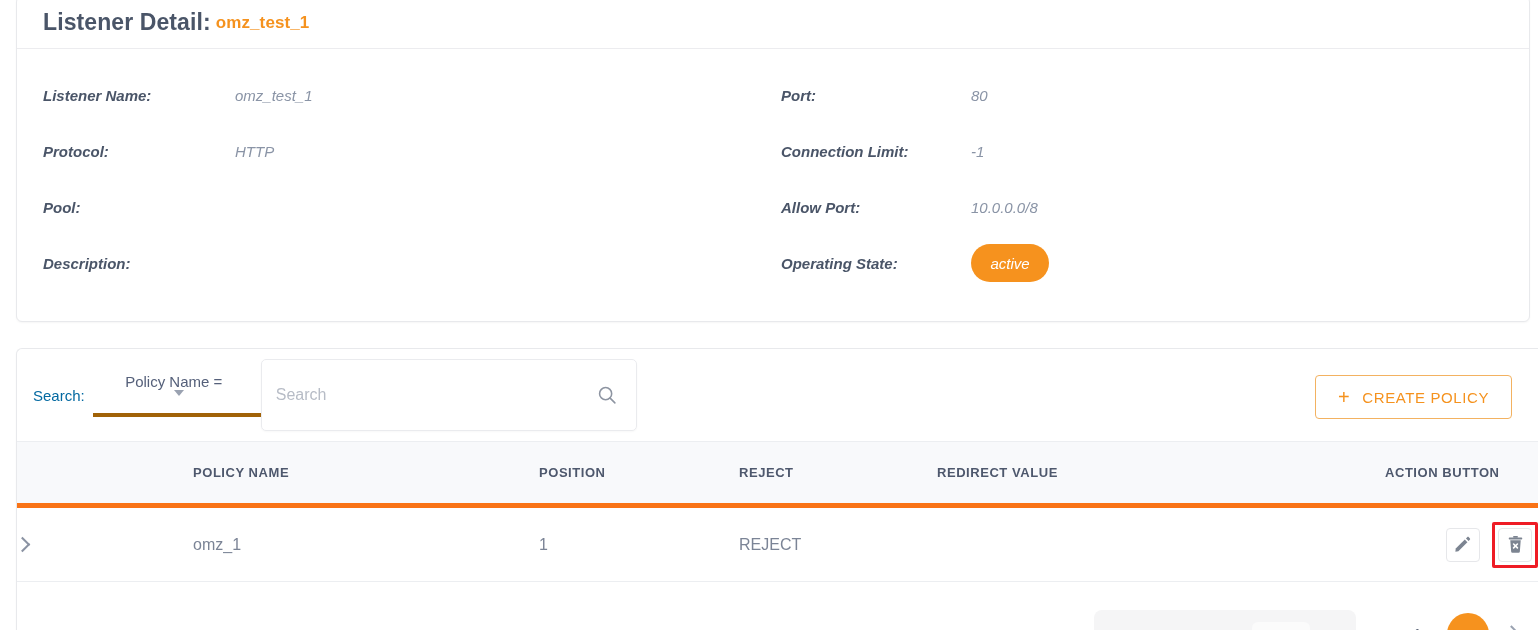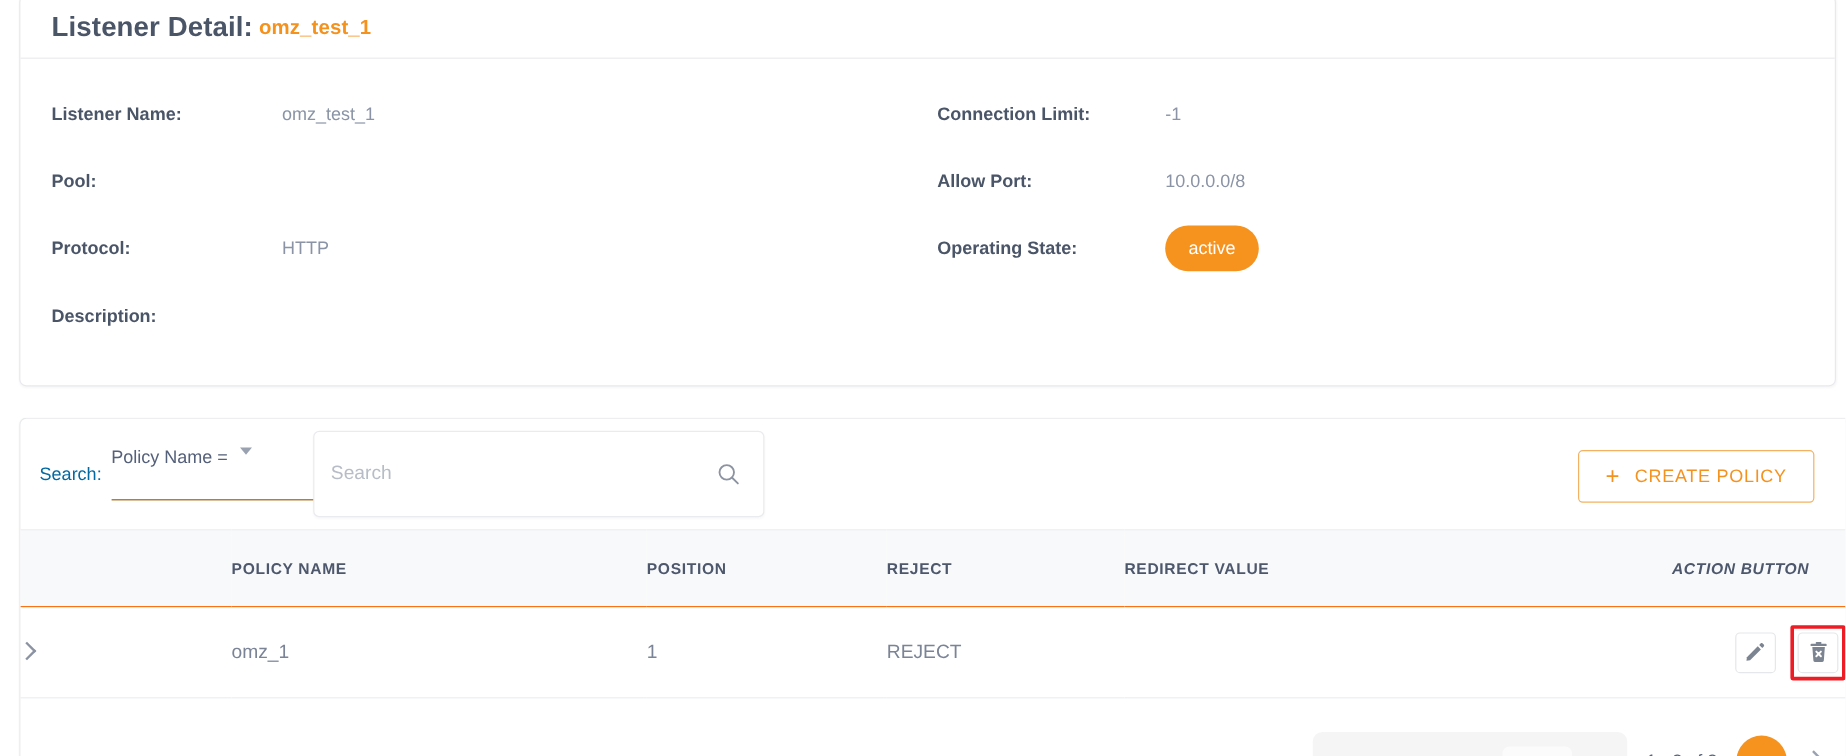--- a/index.html
+++ b/index.html
@@ -52,20 +52,21 @@
     font-weight: bold;
     color: #f5921e;
     margin-left: 5px;
     letter-spacing: 0.1px;
   }
 
   .detail-body {
     display: grid;
     grid-template-columns: 764px auto;
     padding: 18px 0 0 0;
+    font-style: italic;
   }
 
   .field-col { display: block; }
 
   .field-row {
     display: flex;
     align-items: center;
     height: 56px;
     padding-left: 26px;
   }
@@ -126,27 +127,28 @@
 
   .search-label {
     font-size: 15px;
     color: #0369a1;
     margin-right: 8px;
   }
 
   .filter-select {
     position: relative;
     display: flex;
-    align-items: flex-start;
+    align-items: center;
     height: 44px;
     min-width: 168px;
-    border-bottom: 1px solid #a16207;
+    border-bottom: 4px solid #a16207;
     padding-right: 6px;
     cursor: pointer;
     background: transparent;
+    flex-direction: column;
   }
   .filter-select-text {
     font-size: 15px;
     color: #55607a;
     white-space: nowrap;
   }
   .caret {
     margin-left: 10px;
     width: 0; height: 0;
     border-left: 5px solid transparent;
@@ -208,33 +210,33 @@
   .ptable { width: 100%; border-collapse: collapse; table-layout: fixed; }
 
   .ptable thead tr { background: #f8f9fb; height: 64px; }
   .ptable th {
     font-size: 13px;
     font-weight: bold;
     color: #4e586d;
     letter-spacing: 0.55px;
     text-align: left;
     border-top: 1px solid #eceef1;
-    border-bottom: 1px solid #f97316;
+    border-bottom: 5px solid #f97316;
     vertical-align: middle;
     padding: 0;
   }
 
   .col-expand { width: 176px; }
   .col-name   { width: 346px; }
   .col-pos    { width: 200px; }
   .col-action { width: 198px; }
   .col-redir  { width: 448px; }
   .col-btn    { width: auto; }
 
-  .ptable th.col-btn { text-align: center; padding-right: 22px; font-style: italic; }
+  .ptable th.col-btn { text-align: left; padding-right: 22px; }
 
   .ptable tbody tr { height: 76px; border-bottom: 1px solid #eceef1; }
   .ptable td {
     font-size: 16px;
     color: #7b8496;
     vertical-align: middle;
     padding: 0;
   }
 
   .expand-cell { padding-left: 54px; }
@@ -336,38 +338,42 @@
     <div class="detail-body">
 
       <div class="field-col">
 
         <div class="field-row">
           <span class="field-label">Listener Name:</span>
           <span class="field-value">omz_test_1</span>
         </div>
 
         <div class="field-row">
+          <span class="field-label">Protocol:</span>
+          <span class="field-value">HTTP</span>
+        </div>
+
+        <div class="field-row">
           <span class="field-label">Pool:</span>
           <span class="field-value"></span>
-        </div>
-
-        <div class="field-row">
-          <span class="field-label">Protocol:</span>
-          <span class="field-value">HTTP</span>
         </div>
 
         <div class="field-row">
           <span class="field-label">Description:</span>
           <span class="field-value"></span>
         </div>
 
       </div>
 
       <div class="field-col">
 
+        <div class="field-row right">
+          <span class="field-label">Port:</span>
+          <span class="field-value">80</span>
+        </div>
 
         <div class="field-row right">
           <span class="field-label">Connection Limit:</span>
           <span class="field-value">-1</span>
         </div>
 
         <div class="field-row right">
           <span class="field-label">Allow Port:</span>
           <span class="field-value">10.0.0.0/8</span>
         </div>

